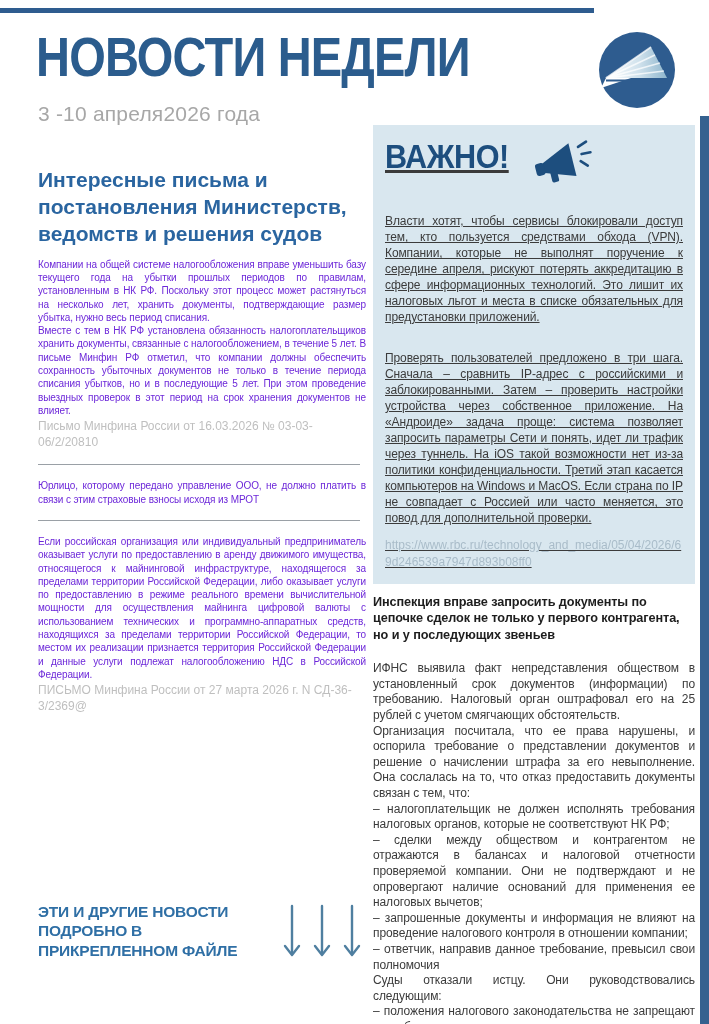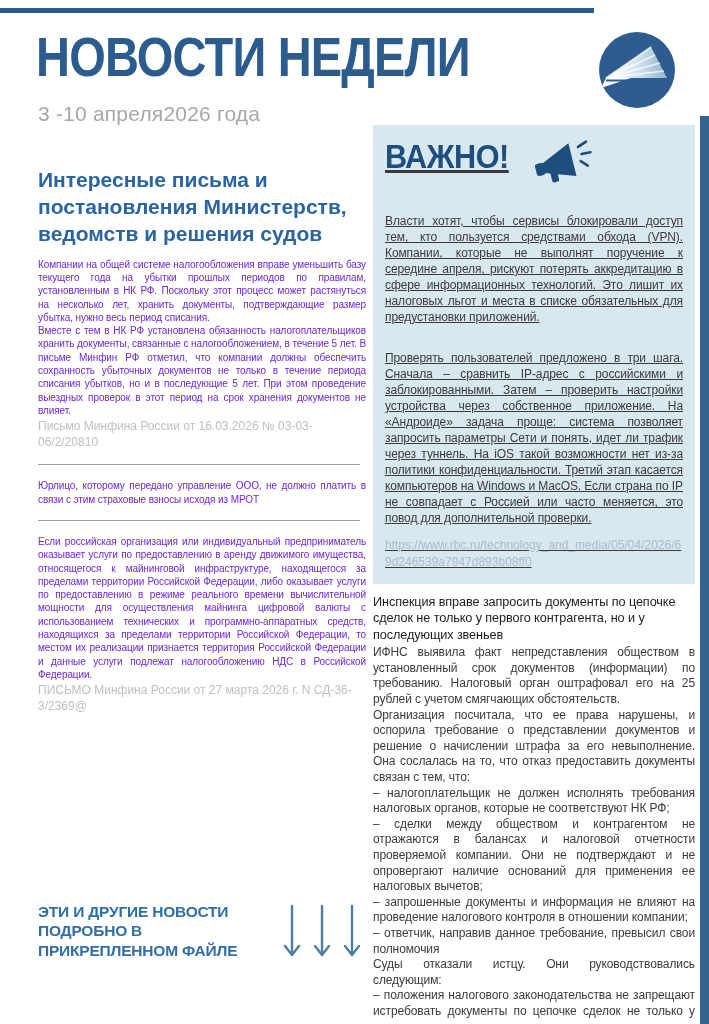--- a/index.html
+++ b/index.html
@@ -64,22 +64,22 @@
   .box-p {
     font-size:12px; line-height:1.34; text-align:justify; color:#3b3b3b;
     letter-spacing:-0.1px;
     margin-top:24px;
   }
   .box-link {
     display:block; font-size:12px; line-height:1.35; color:#a9bcc9;
     text-decoration:none; word-break:break-all; margin-top:11px;
   }
   .r-lead {
-    font-size:12.7px; font-weight:400; color:#1d1d1d; line-height:1.3;
-    margin-bottom:2px; letter-spacing:-0.1px;
+    font-size:12.7px; font-weight:700; color:#1d1d1d; line-height:1.3;
+    margin-bottom:18px; letter-spacing:-0.1px;
   }
   .r-p {
     font-size:12px; line-height:1.3; text-align:justify; color:#3b3b3b;
     letter-spacing:-0.1px;
   }
 </style>
 </head>
 <body>
 
 <div class="page">

